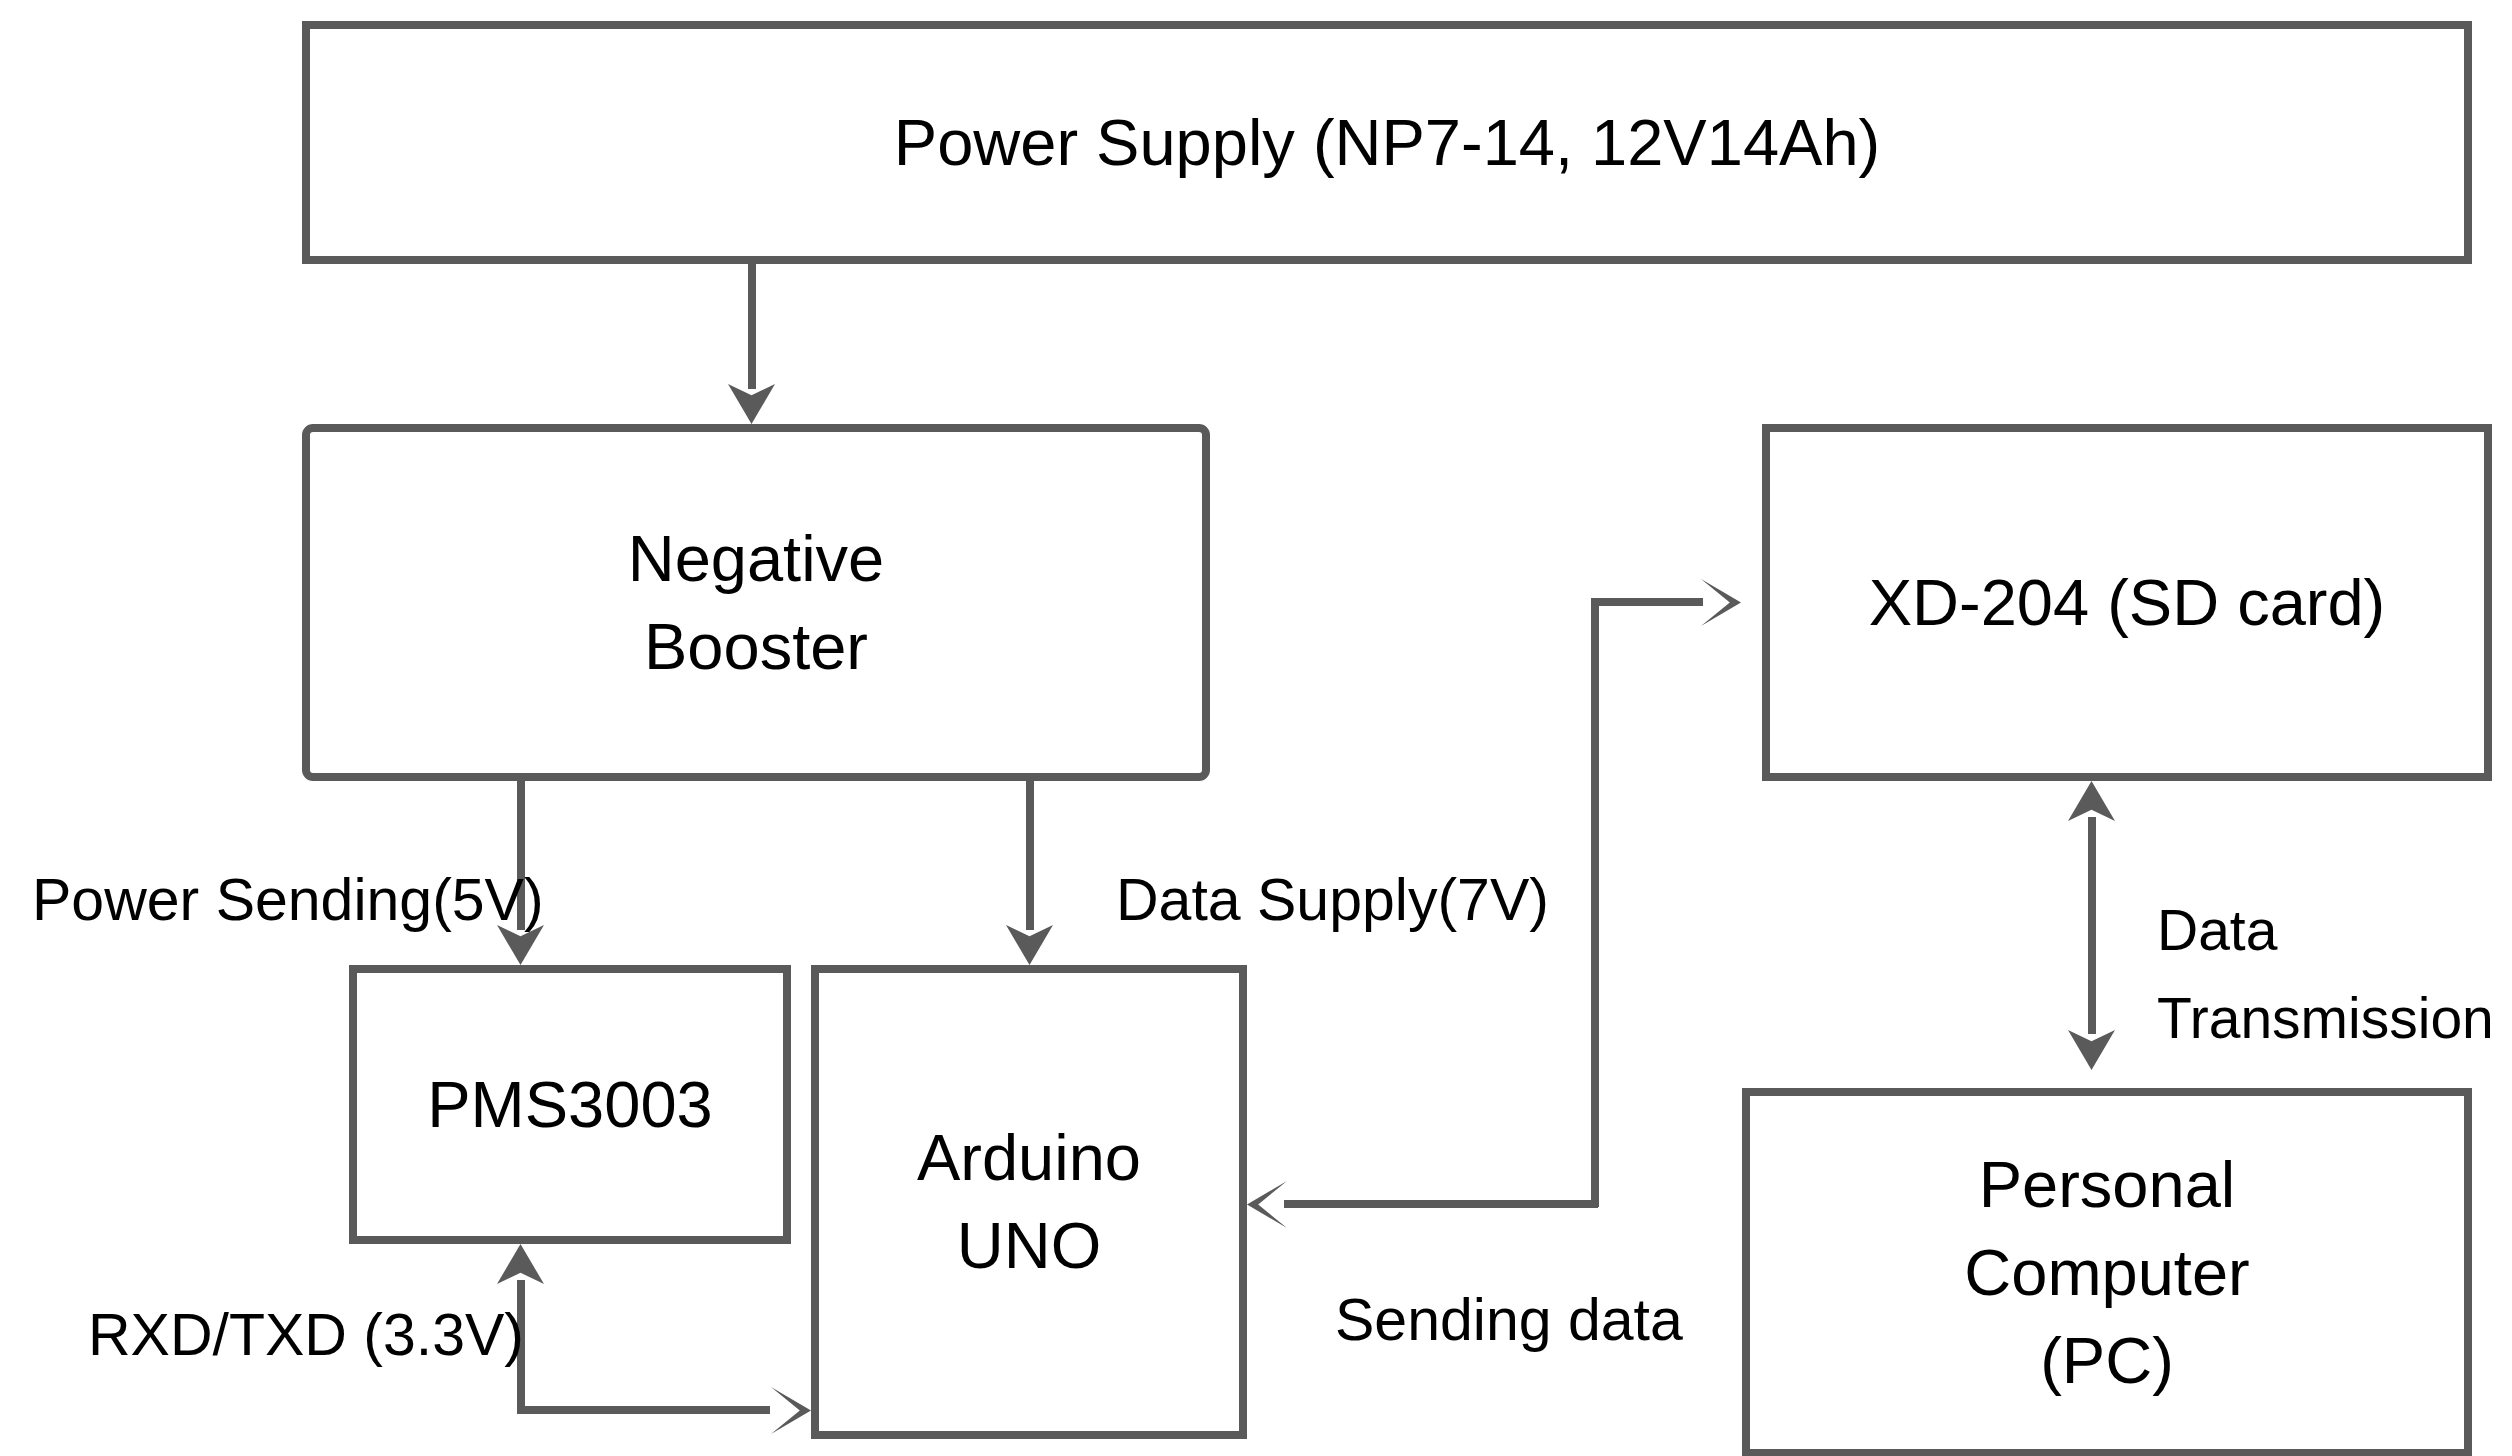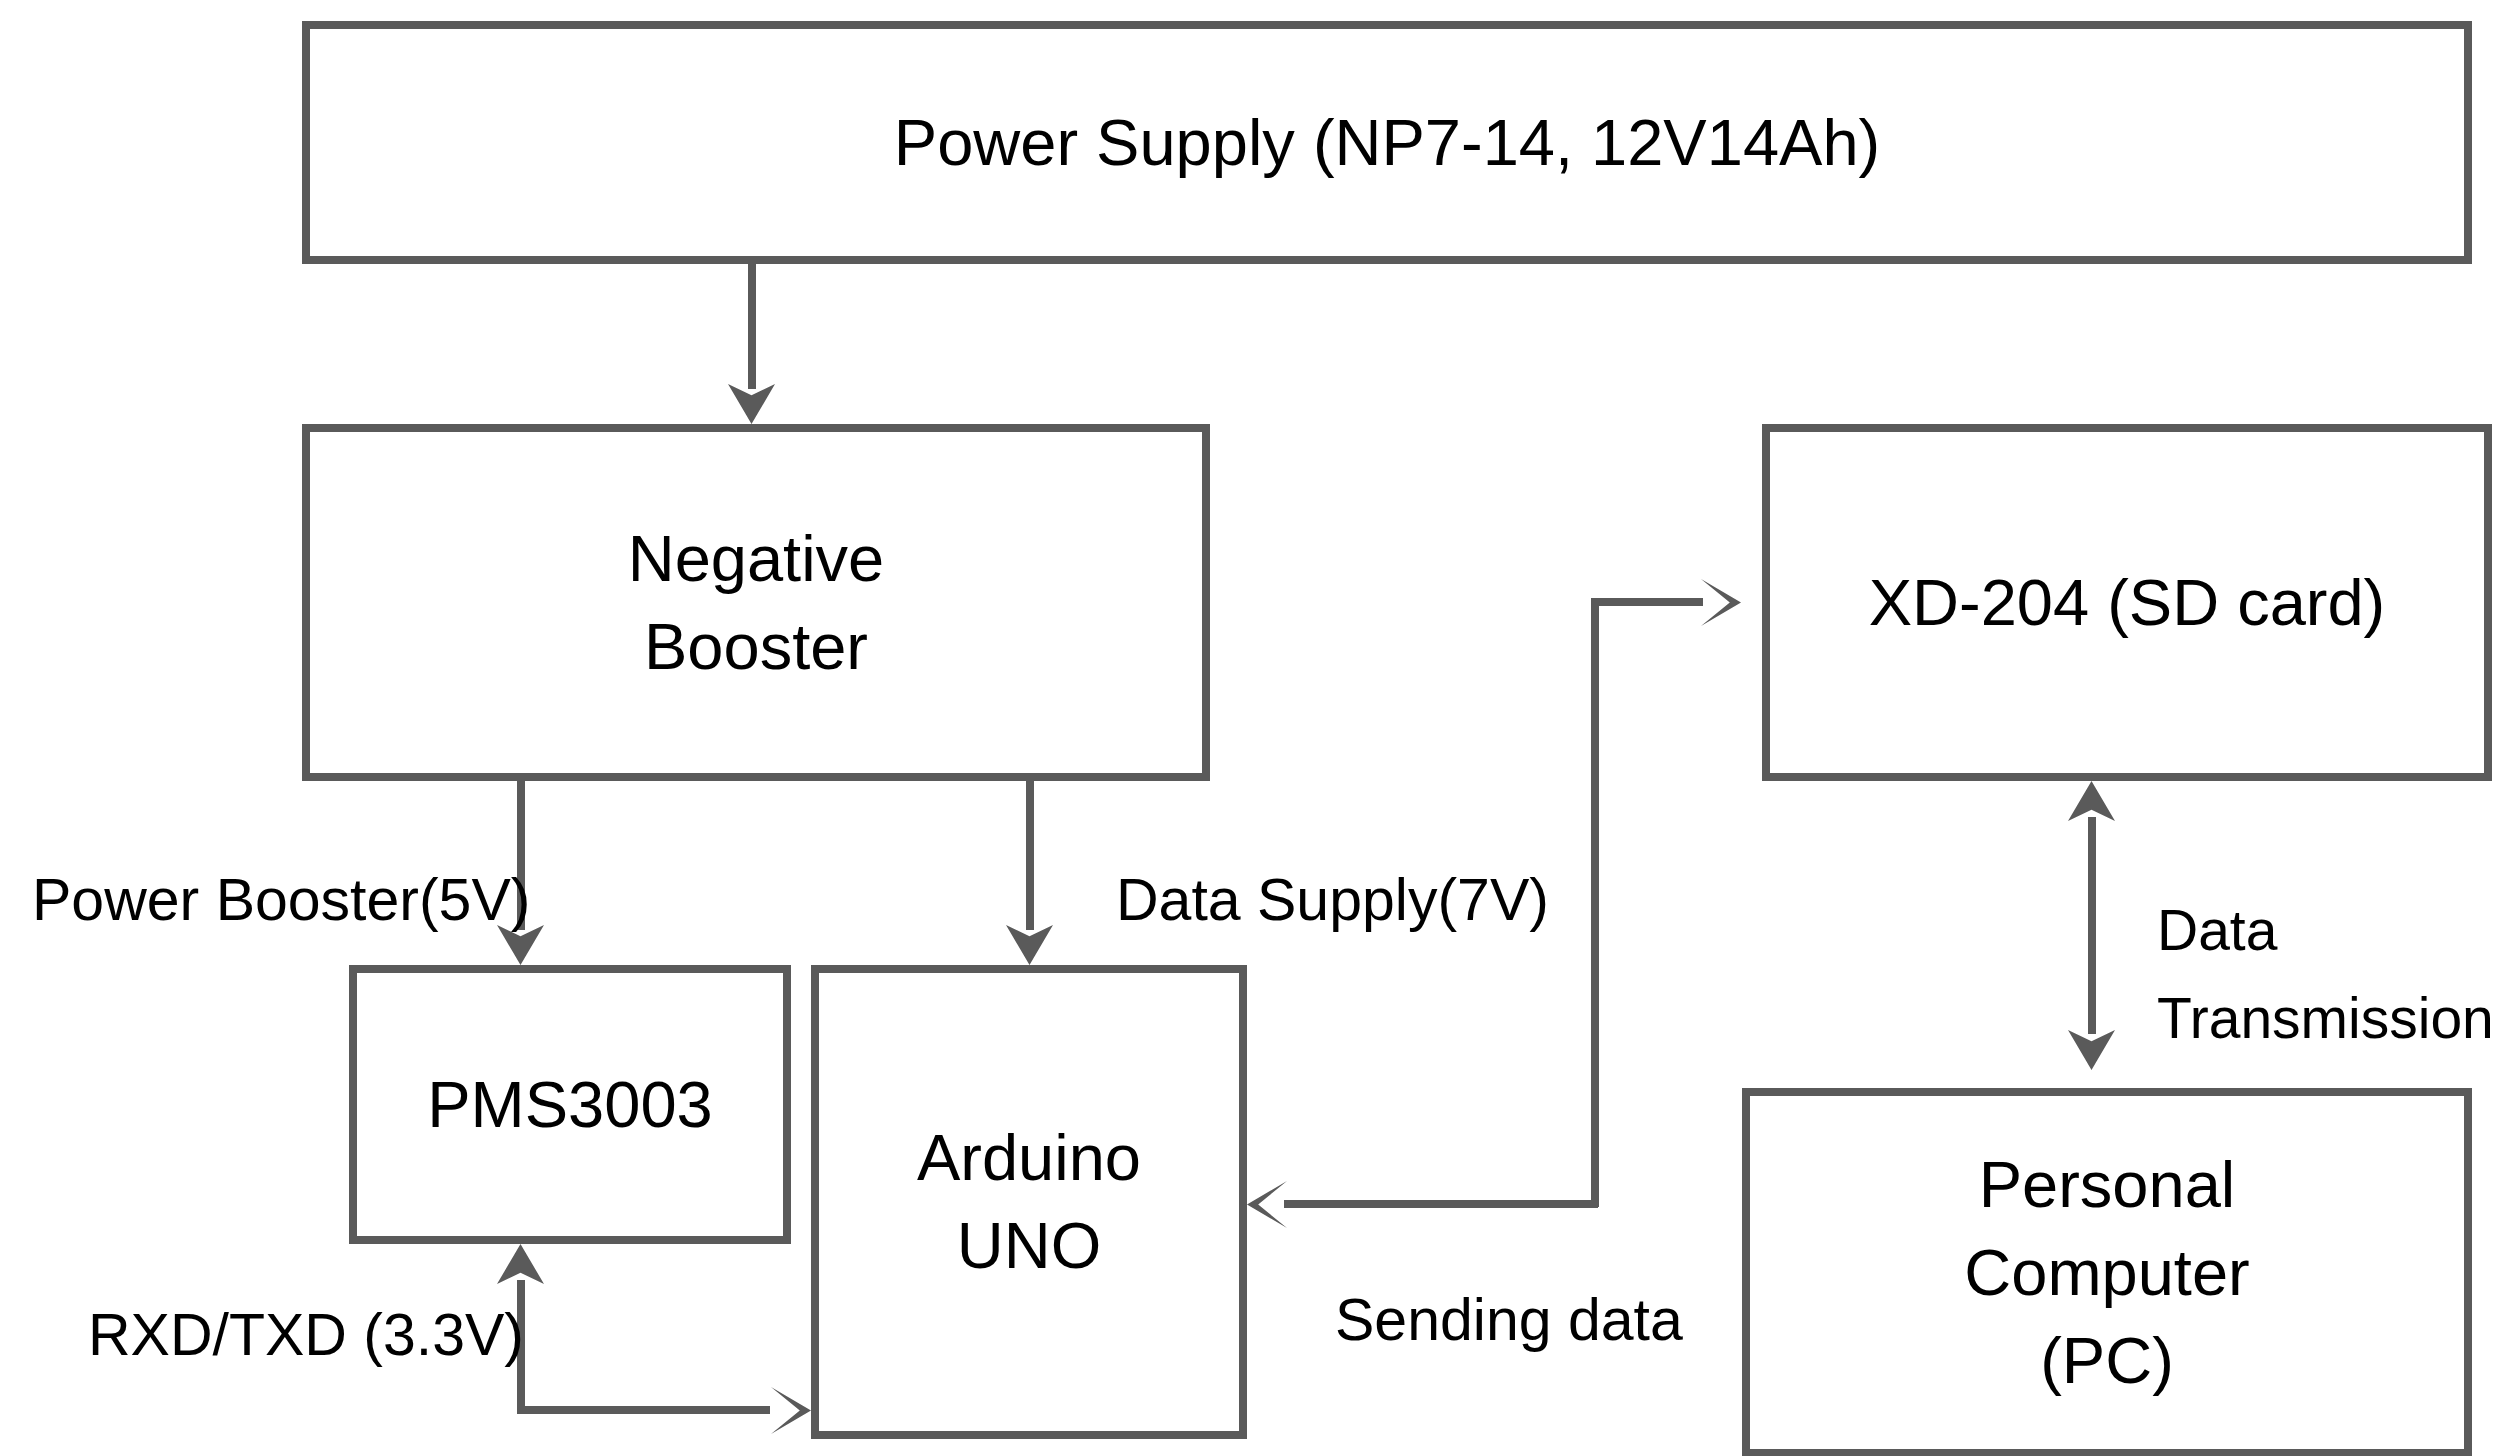--- a/index.html
+++ b/index.html
@@ -53,21 +53,21 @@
   
   .arrow.down  { clip-path: polygon(50% 100%, 0 0, 50% 28%, 100% 0); }
   .arrow.up    { clip-path: polygon(50% 0, 100% 100%, 50% 72%, 0 100%); }
   .arrow.left  { clip-path: polygon(0 50%, 100% 0, 28% 50%, 100% 100%); }
   .arrow.right { clip-path: polygon(100% 50%, 0 0, 72% 50%, 0 100%); }
   .arrow.v { width: 47px; height: 40px; }
   .arrow.h { width: 40px; height: 47px; }
 
   
   #box-ps  { left: 302px;  top: 21px;   width: 2170px; height: 243px; }
-  #box-nb  { left: 302px;  top: 424px;  width: 908px; height: 357px; }
+  #box-nb  { left: 302px;  top: 424px;  width: 908px; height: 357px; border-radius: 11px; }
   #box-xd  { left: 1742px; top: 424px;  width: 730px;  height: 357px; margin-left: 20px; }
   #box-pms { left: 302px;  top: 965px; width: 442px;  height: 279px; margin-left: 47px; }
   #box-ard { left: 811px;  top: 965px; width: 436px;  height: 474px; }
   #box-pc  { left: 1742px; top: 1070px; width: 730px;  height: 369px; margin-top: 18px; }
 </style>
 </head>
 <body>
 
 <div class="canvas">
 
@@ -111,21 +111,21 @@
   <div class="arrow left h" style="left:1247px;top:1181px;"></div>
   <div class="line" style="left:1284px;top:1200px;width:314px;height:7.6px;"></div>
   <div class="line" style="left:1591px;top:598px;width:7.6px;height:609px;"></div>
   <div class="line" style="left:1591px;top:598px;width:112px;height:7.6px;"></div>
   <div class="arrow right h" style="left:1701px;top:579px;"></div>
 
   <div class="arrow up v" style="left:2068px;top:781px;"></div>
   <div class="line" style="left:2088px;top:817px;width:7.6px;height:217px;"></div>
   <div class="arrow down v" style="left:2068px;top:1030px;"></div>
 
-  <div class="edge-label" style="left:32px;top:856px;">Power Booster(5V)</div>
+  <div class="edge-label" style="left:32px;top:856px;">Power Sending(5V)</div>
   <div class="edge-label" style="left:1116px;top:856px;">Data Supply(7V)</div>
   <div class="edge-label" style="left:88px;top:1291px;">RXD/TXD (3.3V)</div>
   <div class="edge-label" style="left:1335px;top:1276px;">Sending data</div>
   <div class="edge-label small" style="left:2157px;top:886px;">Data
 Transmission</div>
 
 </div>
 
 
 </body></html>

